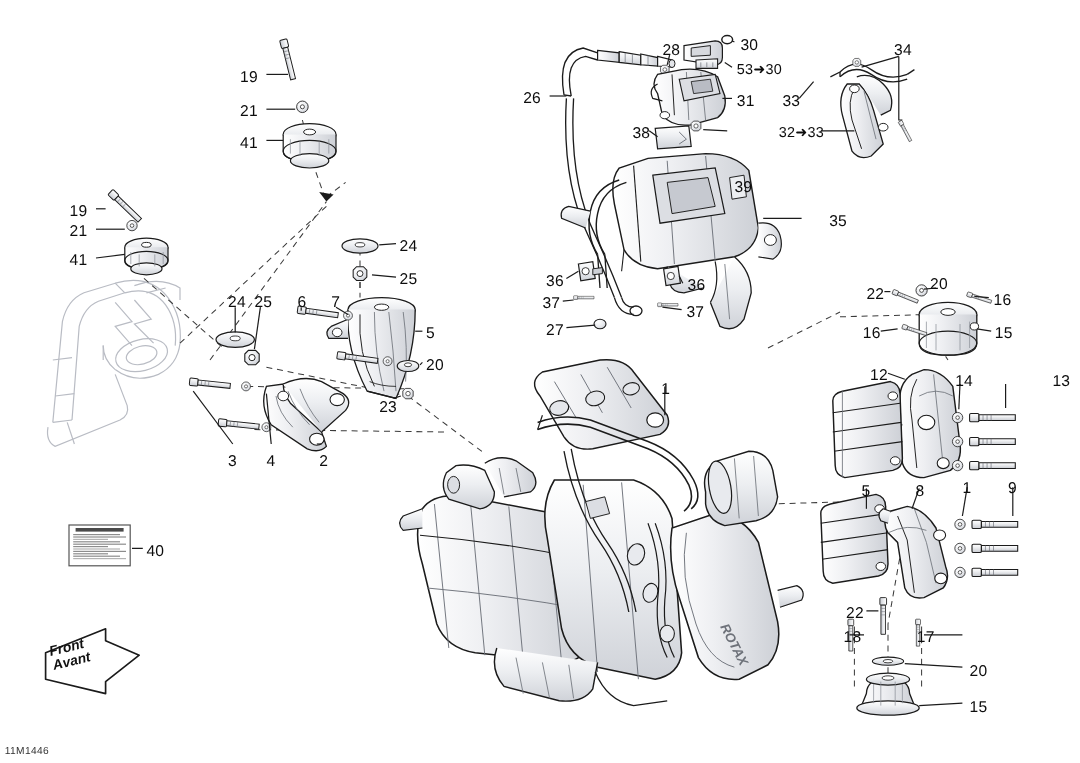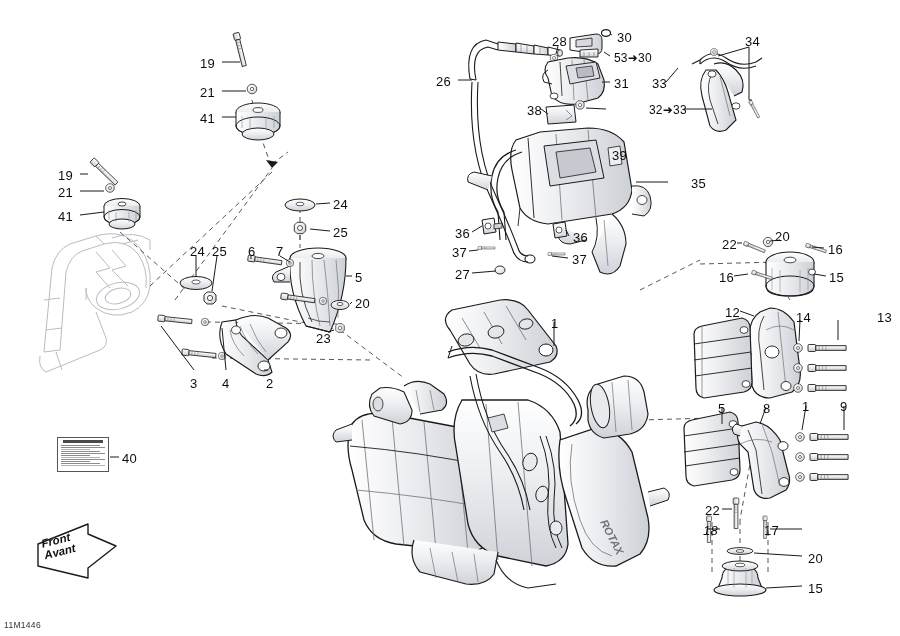--- a/index.html
+++ b/index.html
@@ -685,16 +685,16 @@
 <div class="cal" style="left: 719px; top: 271px;">16</div>
 <div class="cal" style="left: 829px; top: 271px;">15</div>
 <div class="cal" style="left: 725px; top: 306px;">12</div>
 <div class="cal" style="left: 796px; top: 311px;">14</div>
 <div class="cal" style="left: 833px; top: 311px; margin-left: 44px;">13</div>
 <div class="cal" style="left: 718px; top: 402px;">5</div>
 <div class="cal" style="left: 763px; top: 402px;">8</div>
 <div class="cal" style="left: 802px; top: 400px;">1</div>
 <div class="cal" style="left: 840px; top: 400px;">9</div>
 <div class="cal" style="left: 705px; top: 504px;">22</div>
-<div class="cal" style="left: 703px; top: 524px; font-style: italic;">18</div>
+<div class="cal" style="left: 703px; top: 524px;">18</div>
 <div class="cal" style="left: 764px; top: 524px;">17</div>
 <div class="cal" style="left: 808px; top: 552px;">20</div>
 <div class="cal" style="left: 808px; top: 582px;">15</div>
 
 </body></html>

